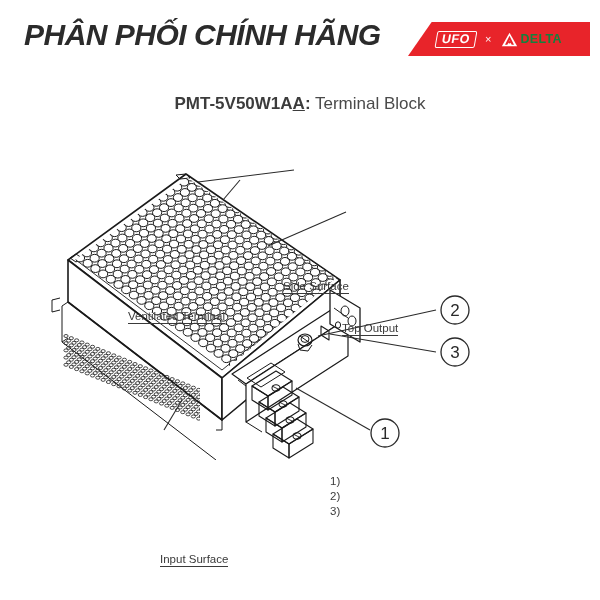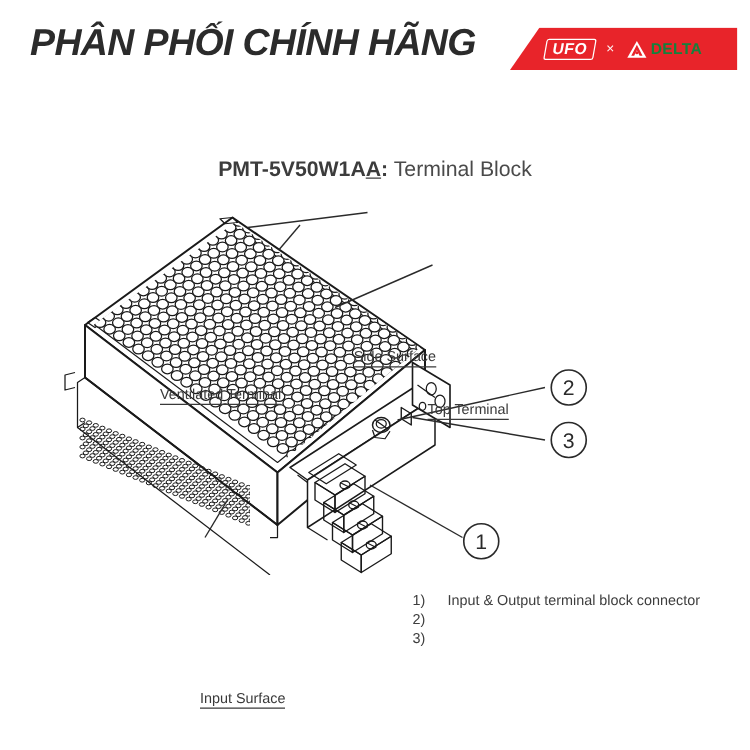--- a/index.html
+++ b/index.html
@@ -53,21 +53,20 @@
     font-family:"Liberation Sans", sans-serif;
   }
 
   
   .product-title{
     position:absolute;left:0;top:94px;width:600px;
     text-align:center;
     font-size:17px;
     color:#4a4a4a;
     white-space:nowrap;
-    margin-top:32px;
   }
   .pt-model{font-weight:bold;color:#3c3c3c;}
   .pt-model .u{text-decoration:underline;}
   .pt-desc{font-weight:normal;color:#4a4a4a;}
 
   
   .diagram{position:absolute;left:0;top:130px;width:600px;height:330px;}
   .diagram svg{display:block;}
 
   .dlabel{
@@ -871,28 +870,27 @@
         </g>
         <g>
           <circle cx="385" cy="303" r="14" fill="#ffffff" stroke="#2a2a2a" stroke-width="1.3"></circle>
           <text x="385" y="309" text-anchor="middle" font-family="Liberation Sans, sans-serif" font-size="17" fill="#2a2a2a">1</text>
         </g>
       </g>
     </svg>
 
     <div class="dlabel" id="lbl-side">Side Surface</div>
     <div class="dlabel" id="lbl-vent">Ventilated Terminal</div>
-    <div class="dlabel" id="lbl-top">Top Terminal</div>
+    <div class="dlabel" id="lbl-top">Top Output</div>
     <div class="dlabel" id="lbl-base">Input Surface</div>
   </div>
 
   <div class="legend">
     <div class="legend-row">
       <span class="legend-num">1)</span>
-      <span class="legend-txt">Input &amp; Output terminal block connector</span>
     </div>
     <div class="legend-row">
       <span class="legend-num">2)</span>
     </div>
     <div class="legend-row">
       <span class="legend-num">3)</span>
     </div>
   </div>
 
   <div class="footer">

